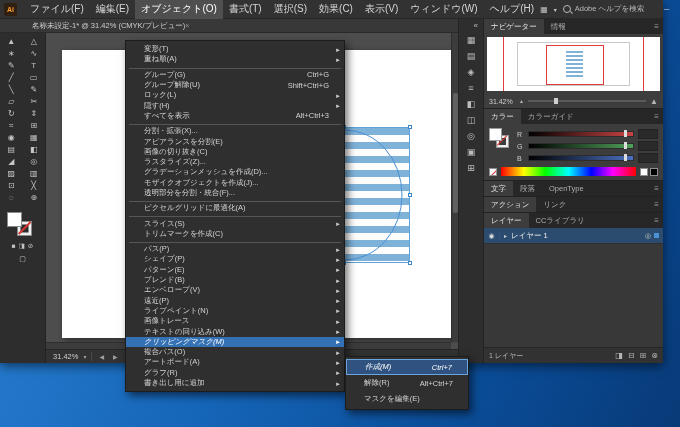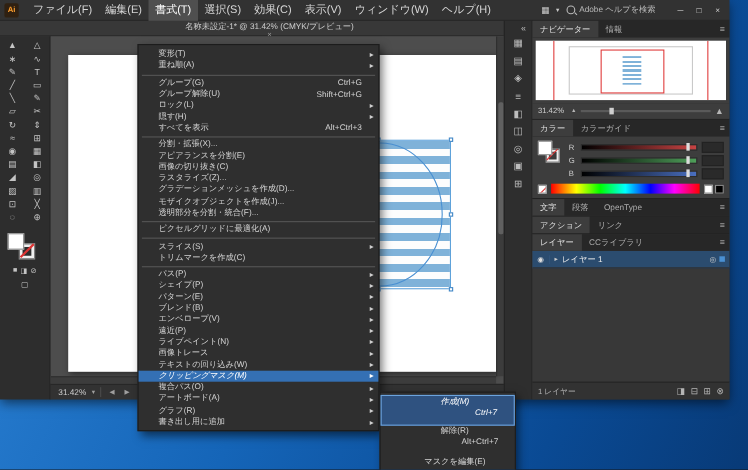--- a/index.html
+++ b/index.html
@@ -18,21 +18,21 @@
   .ws-icon{font-size:8px;color:#c9c9c9;}
   .ws-caret{font-size:6px;color:#c9c9c9;}
   .search-wrap{display:flex;align-items:center;gap:4px;}
   .mag{width:6px;height:6px;border:1px solid #b9b9b9;border-radius:50%;position:relative;}
   .mag::after{content:"";position:absolute;width:3px;height:1px;background:#b9b9b9;transform:rotate(45deg);right:-3px;bottom:-1px;}
   .search-text{font-size:7.5px;color:#b9b9b9;white-space:nowrap;}
   .win-btns{display:flex;margin-left:8px;}
   .win-btn{width:17px;height:19px;display:flex;align-items:center;justify-content:center;font-size:7.5px;color:#cfcfcf;}
 
   
-  .docbar{position:absolute;left:0;top:19px;width:458px;height:14px;background:#383838;border-bottom:1px solid #2a2a2a;display:flex;align-items:center;padding-left:32px;box-sizing:border-box;gap:0;flex-direction:column;}
+  .docbar{position:absolute;left:0;top:19px;width:458px;height:14px;background:#383838;border-bottom:1px solid #2a2a2a;display:flex;align-items:center;padding-left:32px;box-sizing:border-box;gap:0;}
   .doc-title{font-size:7.5px;color:#cfcfcf;white-space:nowrap;}
   .doc-close{font-size:7px;color:#9a9a9a;}
 
   
   .tools{position:absolute;left:0;top:33px;width:46px;height:330px;background:#2d2d2d;border-right:1px solid #232323;box-sizing:border-box;padding-top:3px;}
   .tools-grid{display:grid;grid-template-columns:1fr 1fr;}
   .tool{height:12px;display:flex;align-items:center;justify-content:center;}
   .tool-glyph{font-size:8px;color:#c4c4c4;line-height:1;}
   .fs-widget{position:relative;height:30px;margin-top:6px;}
   .fill-sw{position:absolute;left:7px;top:2px;width:13px;height:13px;background:#fff;border:1px solid #8a8a8a;z-index:2;}
@@ -124,35 +124,36 @@
   .mi{display:flex;align-items:center;height:10.3px;padding:0 5px 0 18px;position:relative;font-size:7.5px;color:#d4d4d4;box-sizing:border-box;}
   .mi-label{white-space:nowrap;}
   .mi-short{margin-left:auto;padding-right:10px;white-space:nowrap;}
   .mi-arrow{position:absolute;right:2px;width:8px;text-align:center;}
   .mi-arrow.show::after{content:"▸";font-size:7px;color:#cfcfcf;}
   .mi.hl{background:#3470b4;color:#fff;font-style:italic;}
   .mi.hl .mi-arrow.show::after{color:#fff;}
   .mi.sep{height:5px;padding:0 3px;}
   .mi.sep::after{content:"";display:block;width:100%;border-top:1px solid #565656;margin-top:2px;}
   .submenu{position:absolute;left:345px;top:356px;width:124px;background:#2f2f2f;border:1px solid #1c1c1c;box-shadow:3px 4px 8px rgba(0,0,0,.55);padding:2px 0;z-index:60;box-sizing:border-box;}
-  .submenu .mi{height:28px;flex-direction:column;}
+  .submenu .mi{height:16px;}
   .submenu .mi.hl{background:#2f5280;border:1px solid #6ba3dd;color:#fff;}
 </style>
 </head>
 <body>
 
 <div class="desktop">
   <div class="app">
 
     <div class="menubar">
       <div class="app-logo">Ai</div>
       <div class="mb-items">
 
       <span class="mb-item">ファイル(F)</span>
           <span class="mb-item">編集(E)</span>
+          <span class="mb-item">オブジェクト(O)</span>
           <span class="mb-item">書式(T)</span>
           <span class="mb-item">選択(S)</span>
           <span class="mb-item">効果(C)</span>
           <span class="mb-item">表示(V)</span>
           <span class="mb-item">ウィンドウ(W)</span>
           <span class="mb-item">ヘルプ(H)</span>
         </div>
       <div class="mb-right">
         <span class="ws-icon">▦</span>
         <span class="ws-caret">▾</span>

